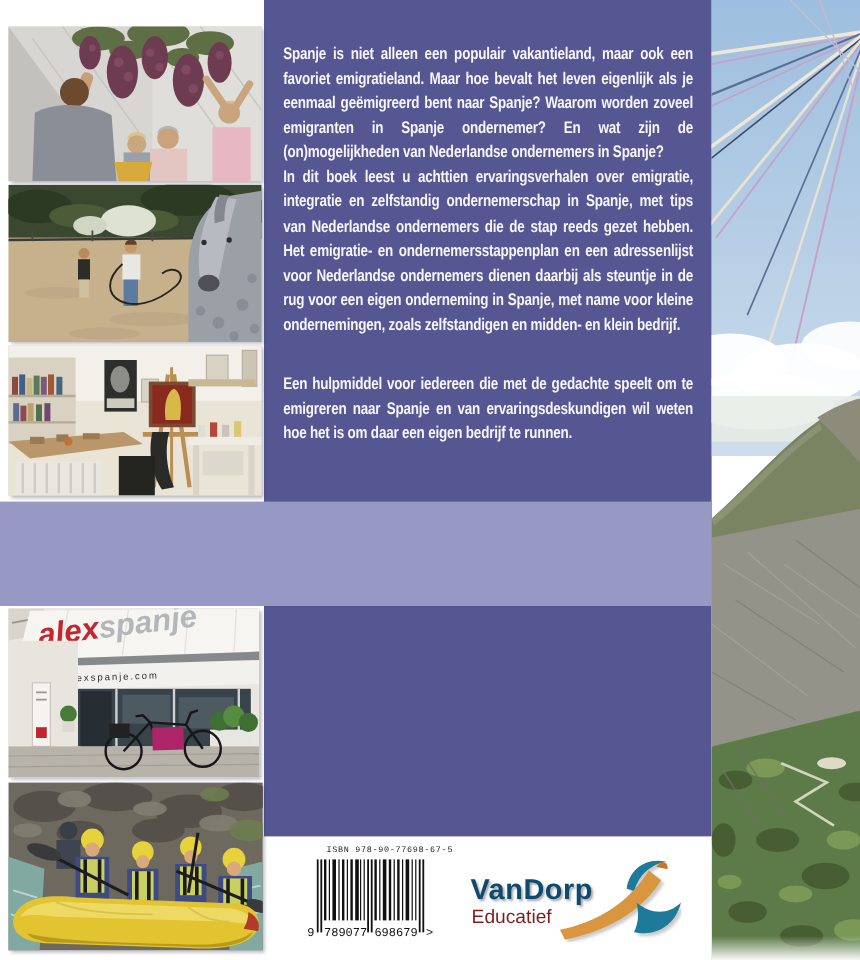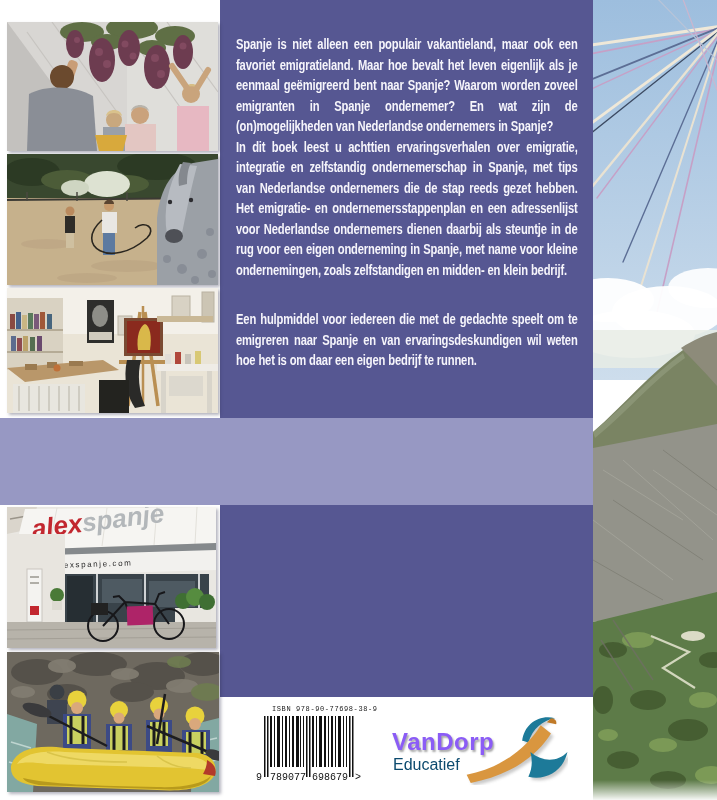--- a/index.html
+++ b/index.html
@@ -26,24 +26,24 @@
     text-align:justify;letter-spacing:-0.2px;
   }
   .blurb-inner p.para3{margin-top:29px;}
   .isbn-label{
     position:absolute;left:272px;top:705px;font-family:"Liberation Mono",monospace;
     font-size:7px;color:#1a1a1a;letter-spacing:0.6px;white-space:nowrap;
   }
   .barcode{position:absolute;left:256px;top:716px;width:106px;height:66px;}
   .publisher{position:absolute;left:392px;top:712px;width:182px;height:80px;}
   .pub-name{
-    position:absolute;left:0;top:16px;font-size:24px;font-weight:bold;color:#8b5cf6;
+    position:absolute;left:0;top:16px;font-size:24px;font-weight:bold;color:#0c4a6e;
     letter-spacing:0.5px;text-shadow:1.5px 1.5px 2px rgba(60,60,60,0.45);white-space:nowrap;
   }
-  .pub-tag{position:absolute;left:1px;top:44px;font-size:16px;color:#0c4a6e;white-space:nowrap;}
+  .pub-tag{position:absolute;left:1px;top:44px;font-size:16px;color:#7f1d1d;white-space:nowrap;}
   .swoosh{position:absolute;left:72px;top:1px;width:104px;height:72px;}
 </style>
 </head>
 <body>
 
 <div class="cover">
 
   <div class="mid-panel"></div>
   <div class="lavender-band"></div>
 
@@ -482,21 +482,21 @@
   </div>
 
   <div class="blurb">
     <div class="blurb-inner">
       <p>Spanje is niet alleen een populair vakantieland, maar ook een favoriet emigratieland. Maar hoe bevalt het leven eigenlijk als je eenmaal geëmigreerd bent naar Spanje? Waarom worden zoveel emigranten in Spanje ondernemer? En wat zijn de (on)mogelijkheden van Nederlandse ondernemers in Spanje?</p>
       <p>In dit boek leest u achttien ervaringsverhalen over emigratie, integratie en zelfstandig ondernemerschap in Spanje, met tips van Nederlandse ondernemers die de stap reeds gezet hebben. Het emigratie- en ondernemersstappenplan en een adressenlijst voor Nederlandse ondernemers dienen daarbij als steuntje in de rug voor een eigen onderneming in Spanje, met name voor kleine ondernemingen, zoals zelfstandigen en midden- en klein bedrijf.</p>
       <p class="para3">Een hulpmiddel voor iedereen die met de gedachte speelt om te emigreren naar Spanje en van ervaringsdeskundigen wil weten hoe het is om daar een eigen bedrijf te runnen.</p>
     </div>
   </div>
 
-  <div class="isbn-label">ISBN 978-90-77698-38-9</div>
+  <div class="isbn-label">ISBN 978-90-77698-67-5</div>
   <svg class="barcode" viewBox="0 0 106 66">
     <g fill="#111111">
       <rect x="8" y="0" width="1.5" height="61"></rect>
         <rect x="11" y="0" width="1.5" height="61"></rect>
       <rect x="14" y="0" width="2" height="51"></rect>
         <rect x="18" y="0" width="1" height="51"></rect>
       <rect x="21" y="0" width="3" height="51"></rect>
         <rect x="26" y="0" width="1" height="51"></rect>
       <rect x="29" y="0" width="2" height="51"></rect>
         <rect x="33" y="0" width="1" height="51"></rect>

